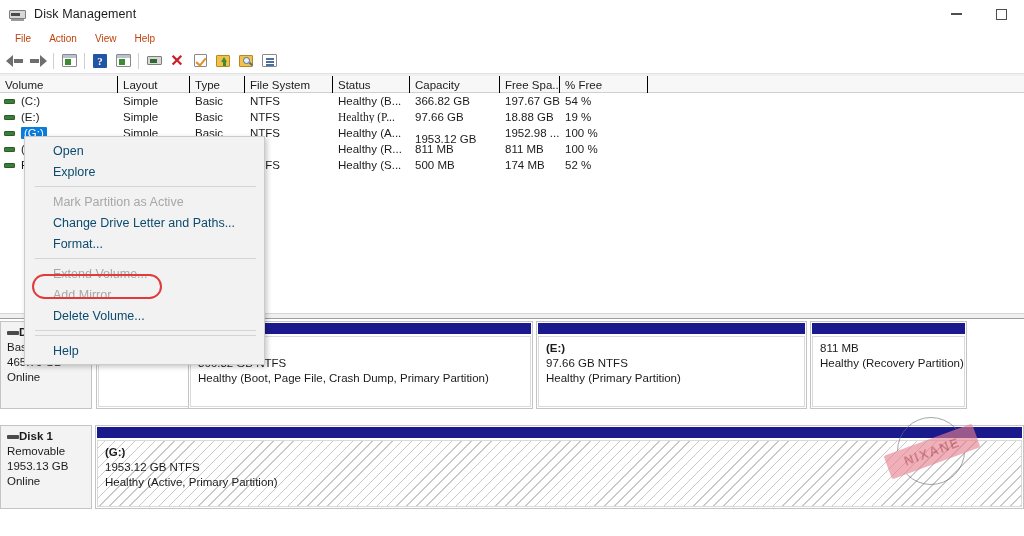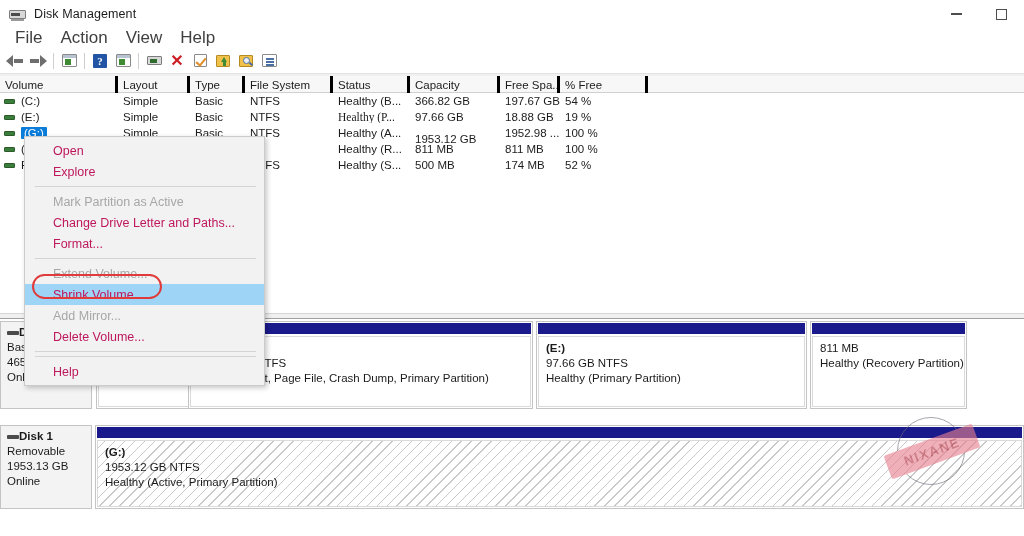--- a/index.html
+++ b/index.html
@@ -58,21 +58,21 @@
     width: 11px; height: 11px; border: 1.6px solid #4e4e4e;
   }
 
   
   .menubar {
     position: absolute; left: 0; top: 28px; width: 1024px; height: 20px;
     background: #ffffff; display: flex; align-items: center;
     padding-left: 6px;
   }
   .menubar .mi {
-    font-size: 17px; color: #404040; padding: 2px 9px; cursor: default;
+    font-size: 10px; color: #c2410c; padding: 2px 9px; cursor: default;
   }
 
   
   .toolbar {
     position: absolute; left: 0; top: 48px; width: 1024px; height: 26px;
     background: #ffffff; display: flex; align-items: center;
     padding-left: 4px; gap: 1px;
     border-bottom: 1px solid #e3e3e3;
   }
   .tbtn {
@@ -166,21 +166,21 @@
     background: #ffffff;
   }
   .lheader {
     position: absolute; left: 0; top: 0; width: 1024px; height: 17px;
     display: flex; background: #f7f7f7;
     border-bottom: 1px solid #d0d0d0;
   }
   .lheader .hc {
     font-size: 11.5px; color: #1b1b1b; padding-left: 5px;
     display: flex; align-items: center;
-    border-right: 3px solid #000000;
+    border-right: 1px solid #000000;
     height: 17px; overflow: hidden; white-space: nowrap;
   }
   .lrows { position: absolute; left: 0; top: 17px; width: 1024px; }
   .lrow {
     display: flex; height: 16px; align-items: center;
     font-size: 11.5px; color: #1b1b1b; white-space: nowrap;
   }
   .lrow .cell { padding-left: 5px; overflow: hidden; }
   .lrow .cell.vol { display: flex; align-items: center; padding-left: 4px; }
   .vol-ic {
@@ -245,21 +245,21 @@
   
   .ctxmenu {
     position: absolute; left: 24px; top: 136px; width: 241px;
     background: #f2f2f2; border: 1px solid #cbcbcb;
     box-shadow: 2px 2px 5px rgba(0,0,0,0.22);
     padding: 3px 0;
     z-index: 40;
   }
   .ctxmenu .ci {
     height: 21px; display: flex; align-items: center;
-    padding-left: 28px; font-size: 12.5px; color: #be185d;
+    padding-left: 28px; font-size: 12.5px; color: #0c4a6e;
     white-space: nowrap;
   }
   .ctxmenu .ci.disabled { color: #a7a7a7; }
   .ctxmenu .ci.hl { background: #9ed4f5; }
   .ctxmenu .csep {
     height: 1px; background: #d4d4d4; margin: 4px 8px 4px 10px;
   }
   .redbox {
     position: absolute; left: 32px; top: 274px;
     width: 130px; height: 25px;
@@ -533,21 +533,20 @@
 
   <div class="ctxmenu" id="ctx-menu">
       <div class="ci">Open</div>
       <div class="ci">Explore</div>
       <div class="csep"></div>
       <div class="ci disabled">Mark Partition as Active</div>
       <div class="ci">Change Drive Letter and Paths...</div>
       <div class="ci">Format...</div>
       <div class="csep"></div>
       <div class="ci disabled">Extend Volume...</div>
-      <div class="ci hl">Shrink Volume...</div>
       <div class="ci disabled">Add Mirror...</div>
       <div class="ci">Delete Volume...</div>
       <div class="csep"></div>
       <div class="csep"></div>
       <div class="ci">Help</div>
     </div>
   <div class="redbox"></div>
 
 </div>
 

